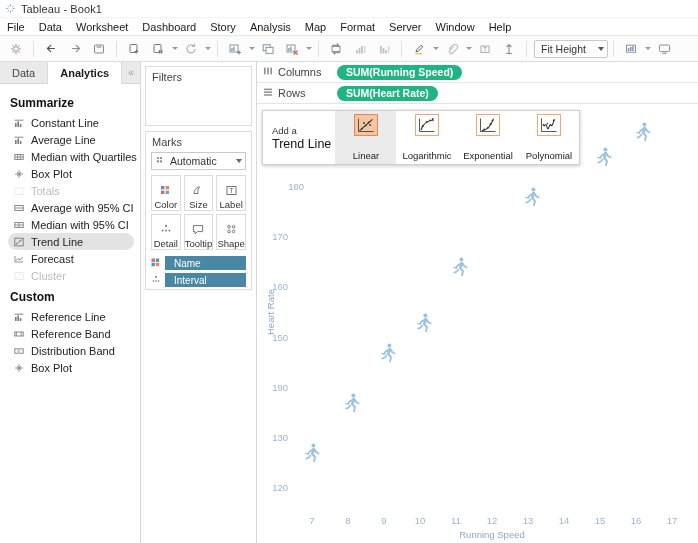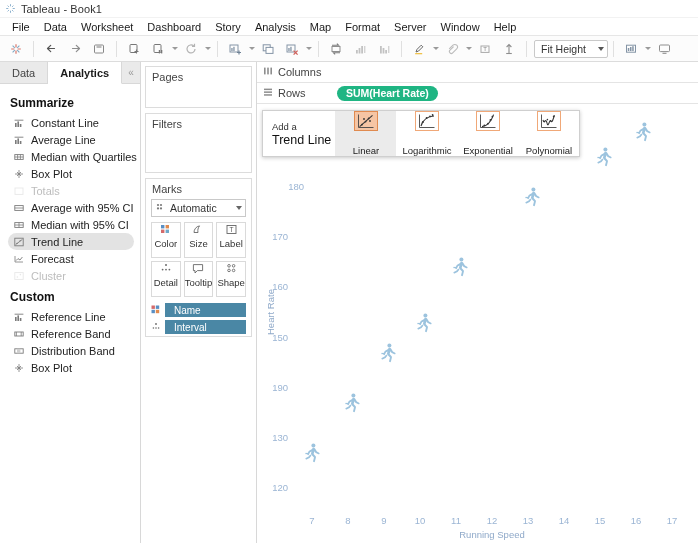--- a/index.html
+++ b/index.html
@@ -20,21 +20,21 @@
     padding-left:5px; background:#ffffff;
     border-bottom: 1px solid #f2f2f2;
   }
   .tb-logo { width:11px; height:11px; position:relative; flex:0 0 auto; }
   .tb-logo svg { display:block; }
   .tb-title { font-size:11px; color:#333; letter-spacing:0.1px; }
 
   
   .menubar {
     height: 17px; display:flex; align-items:center;
-    padding-left: 5px; gap: 0px; background:#fff;
+    gap: 0px; background:#fff;
   }
   .menubar .mi {
     font-size:11px; color:#1a1a1a; padding:1px 7px; cursor:default; white-space:nowrap;
   }
 
   
   .toolbar {
     height: 27px; display:flex; align-items:center;
     border-top:1px solid #e6e6e6; border-bottom:1px solid #dcdcdc;
     background:#fcfcfc; padding: 0 4px; gap:0;
@@ -84,21 +84,21 @@
   .card.filters { height:60px; }
   .card.marks { min-height:155px; }
   .mark-type {
     margin:2px 5px 5px 5px; height:18px; border:1px solid #c9c9c9; background:#fff;
     display:flex; align-items:center; gap:4px; padding:0 3px 0 4px; font-size:10.5px; color:#333;
   }
   .mark-type .mt-lbl{flex:1;}
   .mark-type i { border-left:3.5px solid transparent; border-right:3.5px solid transparent; border-top:4px solid #666; display:block;}
   .mgrid { display:grid; grid-template-columns:repeat(3,1fr); gap:3px; padding:0 5px 5px 5px; }
   .mbtn { border:1px solid #dadada; background:#fff; height:36px; display:flex; flex-direction:column;
-          align-items:center; justify-content:flex-start; gap:2px; font-size:9.5px; color:#333; cursor:default;}
+          align-items:center; justify-content:flex-end; gap:2px; font-size:9.5px; color:#333; cursor:default;}
   .mbtn svg { display:block; }
   .pill-row { display:flex; align-items:center; gap:4px; padding:1px 5px 2px 5px; }
   .pill {
     flex:1; height:14px; border-radius:0; color:#fff; font-size:10px;
     display:flex; align-items:center; padding-left:9px;
   }
   .pill.blue { background:#4a87a5; }
 
   
   .vizpane { flex:1; display:flex; flex-direction:column; background:#fff; position:relative; min-width:0;}
@@ -115,21 +115,21 @@
   
   .ytick { position:absolute; right:0; font-size:9.5px; color:#9bb5d4; text-align:right; }
   .xtick { position:absolute; top:0; font-size:9.5px; color:#9bb5d4; text-align:center; }
   .axis-title { position:absolute; font-size:9.5px; color:#8fa9c9; }
   .axis-title.y { transform:rotate(-90deg); transform-origin:left top; white-space:nowrap;}
   .runner { position:absolute; }
   .runner svg { display:block; }
 
   
   .trendpop {
-    position:absolute; left:262px; top:110px; width:318px; height:47px;
+    position:absolute; left:262px; top:110px; width:318px; height:55px;
     background:#fff; border:1px solid #cfcfcf; box-shadow:0 1px 4px rgba(0,0,0,.22);
     display:flex; align-items:stretch; z-index:50;
   }
   .tp-left { width:72px; flex:0 0 72px; display:flex; flex-direction:column; justify-content:center; padding-left:9px;}
   .tp-left .l1 { font-size:9.5px; color:#333; line-height:12px;}
   .tp-left .l2 { font-size:12.5px; color:#111; line-height:14px;}
   .tp-opt {
     width:61px; flex:0 0 61px; display:flex; flex-direction:column; align-items:center; justify-content:center;
     gap:14px; cursor:default; border-left:1px solid transparent;
   }
@@ -448,23 +448,20 @@
         <span class="ic"><svg width="10" height="10" viewBox="0 0 10 10">
               <path d="M5 1v8M1 5h8M3 3l4 4M7 3l-4 4" stroke="#7b7b7b" stroke-width=".8"></path>
             </svg></span>
         <span class="lbl">Box Plot</span>
       </div>
 
     </div>
   </div>
 
   <div class="midpane">
-    <div class="card pages">
-      <div class="ch">Pages</div>
-    </div>
     <div class="card filters">
       <div class="ch">Filters</div>
     </div>
     <div class="card marks">
       <div class="ch">Marks</div>
       <div class="mark-type">
         <span>
           <svg width="10" height="9" viewBox="0 0 10 9">
               <circle cx="2" cy="2" r="1.1" fill="#7b7b7b"></circle>
               <circle cx="5" cy="2" r="1.1" fill="#7b7b7b"></circle>
@@ -559,20 +556,23 @@
   <div class="vizpane">
 
     <div class="shelf-row">
       <div class="shelf-lbl">
         <span><svg width="10" height="10" viewBox="0 0 10 10">
               <rect x="1" y="1.6" width="1.6" height="6.8" fill="#8e8e8e"></rect>
               <rect x="4.2" y="1.6" width="1.6" height="6.8" fill="#8e8e8e"></rect>
               <rect x="7.4" y="1.6" width="1.6" height="6.8" fill="#8e8e8e"></rect>
             </svg></span>
         <span>Columns</span>
+      </div>
+      <div class="shelf-drop">
+        <span class="gpill">SUM(Running Speed)</span>
       </div>
     </div>
 
     <div class="shelf-row">
       <div class="shelf-lbl">
         <span><svg width="10" height="10" viewBox="0 0 10 10">
               <rect x="1" y="1.6" width="8" height="1.5" fill="#8e8e8e"></rect>
               <rect x="1" y="4.4" width="8" height="1.5" fill="#8e8e8e"></rect>
               <rect x="1" y="7.2" width="8" height="1.5" fill="#8e8e8e"></rect>
             </svg></span>

